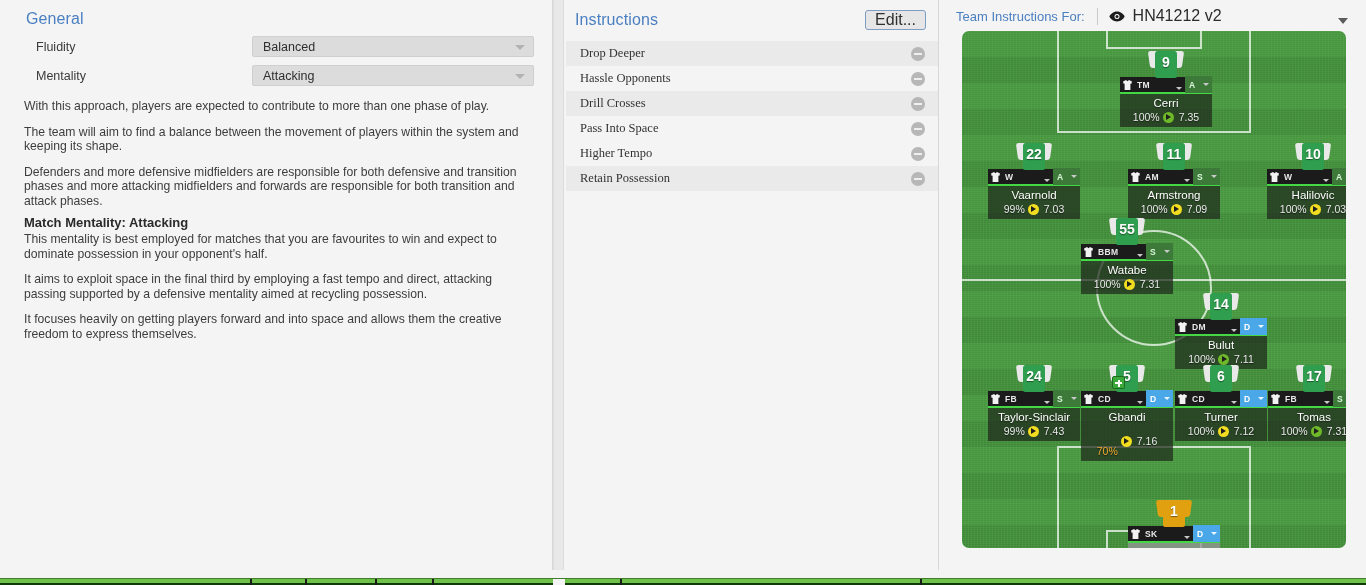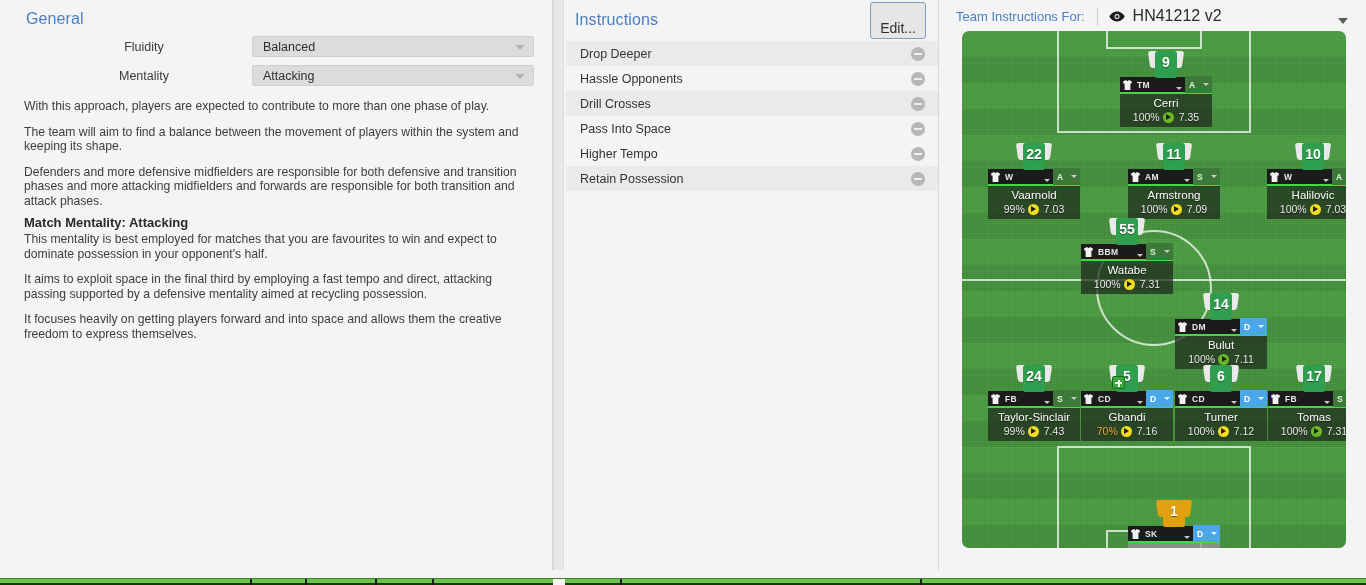--- a/index.html
+++ b/index.html
@@ -16,21 +16,21 @@
   .panel-title {
     color: #4a7fc1; font-size: 16px; font-weight: normal;
     letter-spacing: .1px;
   }
 
   
   #general-panel { left: 0; width: 553px; padding: 8px 14px 0 14px; }
   #general-panel .panel-title { margin: 2px 0 0 12px; }
 
   .form-row {
-    display: flex; align-items: center; margin-top: 8px; text-align: center;
+    display: flex; align-items: center; margin-top: 8px;
   }
   .form-label {
     width: 238px; padding-left: 22px;
     font-size: 12.5px; color: #3a3a3a;
   }
   .dropdown {
     position: relative;
     width: 282px; height: 21px;
     background: #dcdcdc;
     border: 1px solid #cfcfcf;
@@ -74,32 +74,32 @@
   
   #instructions-panel { left: 566px; width: 372px; padding: 8px 0 0 0; }
   .instr-head {
     display: flex; align-items: center; justify-content: space-between;
     padding: 0 12px 0 9px; height: 24px;
   }
   .edit-btn {
     background: #e6e6e6;
     border: 1px solid #7d9dc4;
     border-radius: 3px;
-    font-size: 14px; color: #2f2f2f;
-    padding: 20px 9px 4px 9px;
+    font-size: 16px; color: #2f2f2f;
+    padding: 3px 9px 4px 9px;
     line-height: 11px;
     cursor: pointer;
   }
   .instr-list { margin-top: 9px; }
   .instr-row {
     position: relative;
     height: 25px;
     display: flex; align-items: center;
     padding-left: 14px;
-    font-size: 12.5px; color: #333;
+    font-size: 12.5px; color: #333; font-family: Liberation Serif, serif;
   }
   .instr-row.odd { background: #eaeaea; }
   .minus-icon {
     position: absolute; right: 13px; top: 50%; margin-top: -7px;
     width: 14px; height: 14px; border-radius: 50%;
     background: #b7b7b7;
   }
   .minus-icon::after {
     content: ""; position: absolute;
     left: 3px; top: 6px; width: 8px; height: 2px;
@@ -249,21 +249,21 @@
     text-shadow: 0 1px 1px rgba(0,0,0,.55);
     line-height: 14px;
   }
   .pstats {
     display: flex; align-items: center; justify-content: center;
     gap: 3px; margin-top: 1px;
     font-size: 10.5px; color: #eaeaea;
     text-shadow: 0 1px 1px rgba(0,0,0,.55);
   }
   .pstats .cond.full { color: #eaeaea; }
-  .pstats .cond.low  { color: #f0a830; }
+  .pstats .cond.low  { color: #f0a830; margin-top: 20px; }
   .cond-dot {
     width: 11px; height: 11px; border-radius: 50%;
     display: inline-flex; align-items: center; justify-content: center;
   }
   .cond-dot.yellow { background: #f2dd20; }
   .cond-dot.green  { background: #6fb82a; }
   .cond-dot::after {
     content: ""; width: 0; height: 0;
     border-top: 3px solid transparent;
     border-bottom: 3px solid transparent;

